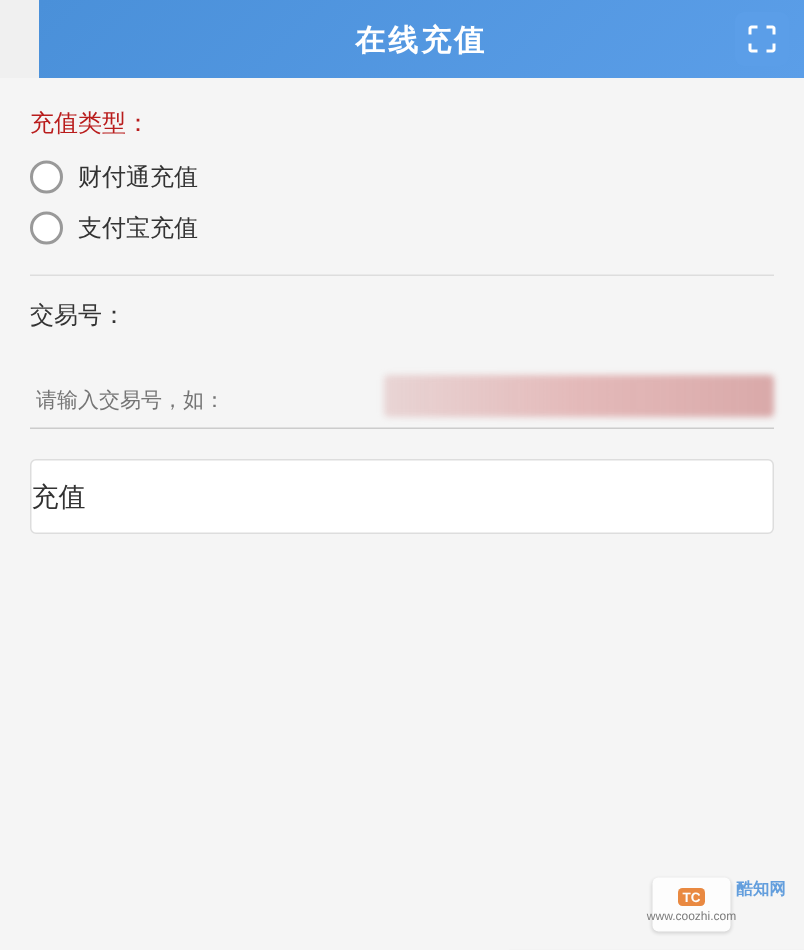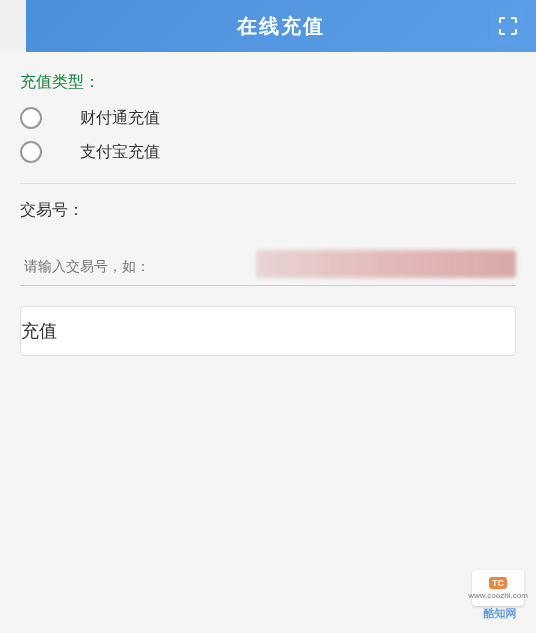--- a/index.html
+++ b/index.html
@@ -55,34 +55,33 @@
     }
 
     .content {
       background: #f5f5f5;
       padding: 20px 20px;
       height: calc(633px - 52px);
     }
 
     .section-label {
       font-size: 16px;
-      color: #15803d;
+      color: #b91c1c;
       margin-bottom: 14px;
     }
 
     .radio-group {
       margin-bottom: 20px;
     }
 
     .radio-item {
       display: flex;
       align-items: center;
       margin-bottom: 12px;
       cursor: pointer;
-      gap: 28px;
     }
 
     .radio-circle {
       width: 22px;
       height: 22px;
       border-radius: 50%;
       border: 2px solid #999;
       margin-right: 10px;
       background: white;
       flex-shrink: 0;
@@ -153,23 +152,22 @@
       color: #e03030;
       line-height: 1.7;
       margin-top: 60px;
     }
 
     .watermark {
       position: absolute;
       bottom: 12px;
       right: 12px;
       display: flex;
-      align-items: center;
+      align-items: flex-start;
       opacity: 0.85;
-      flex-direction: column;
     }
 
     .watermark-logo {
       width: 52px;
       height: 36px;
       background: white;
       border-radius: 4px;
       display: flex;
       align-items: center;
       justify-content: center;

